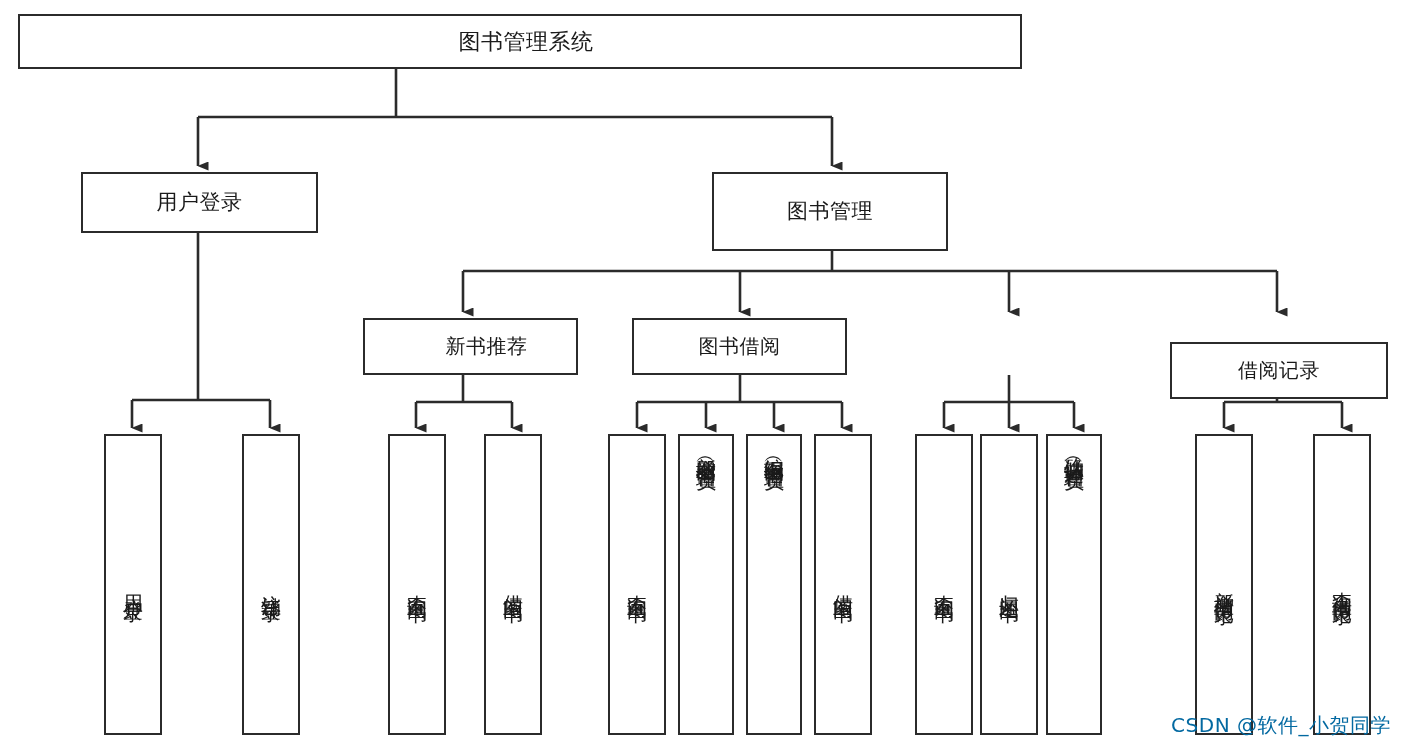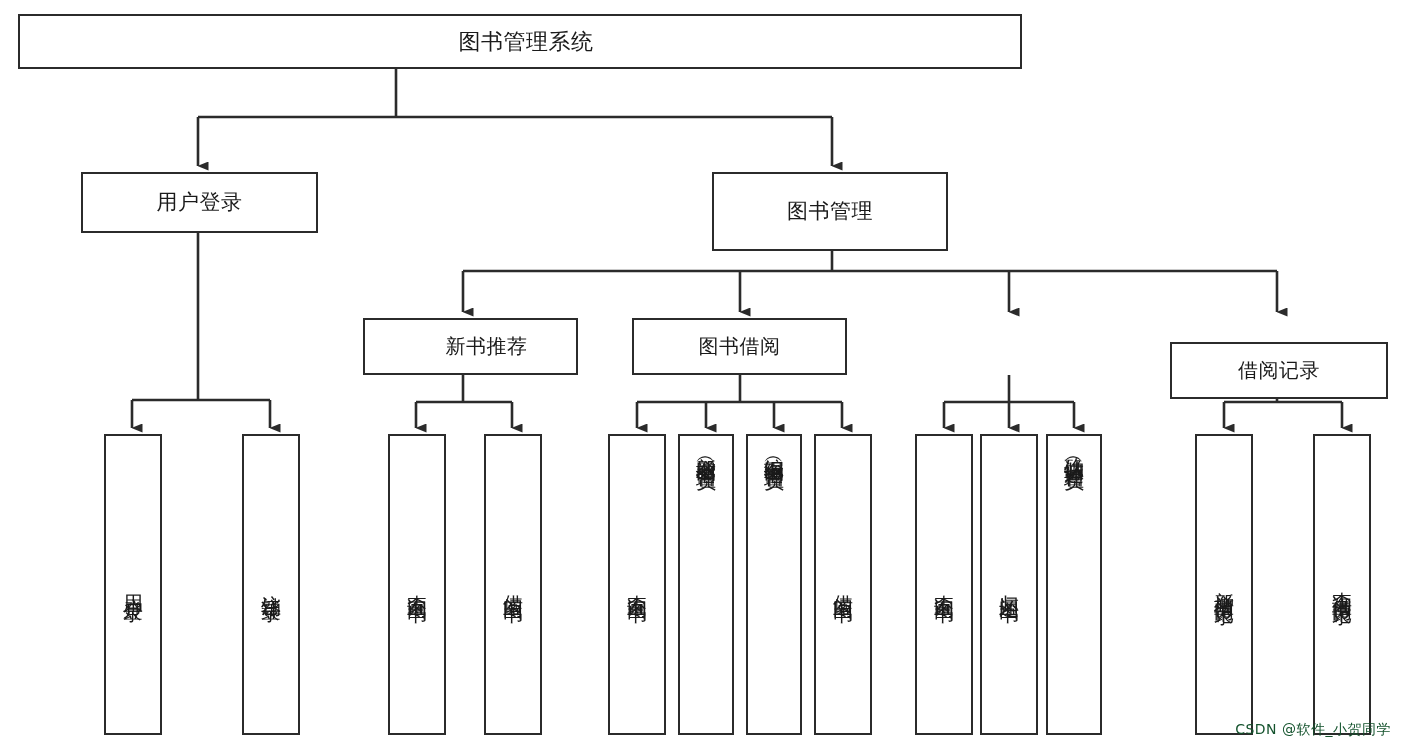--- a/index.html
+++ b/index.html
@@ -53,22 +53,22 @@
     white-space: nowrap;
   }
   .node.leaf.tall {
     justify-content: flex-start;
     letter-spacing: 2px;
   }
   .watermark {
     position: absolute;
     right: 14px;
     bottom: 8px;
-    font-size: 14px;
-    color: #14532d;
+    font-size: 20px;
+    color: #0369a1;
     letter-spacing: 0.5px;
     z-index: 3;
     white-space: nowrap;
   }
 </style>
 </head>
 <body>
 
 <div id="canvas">
 

